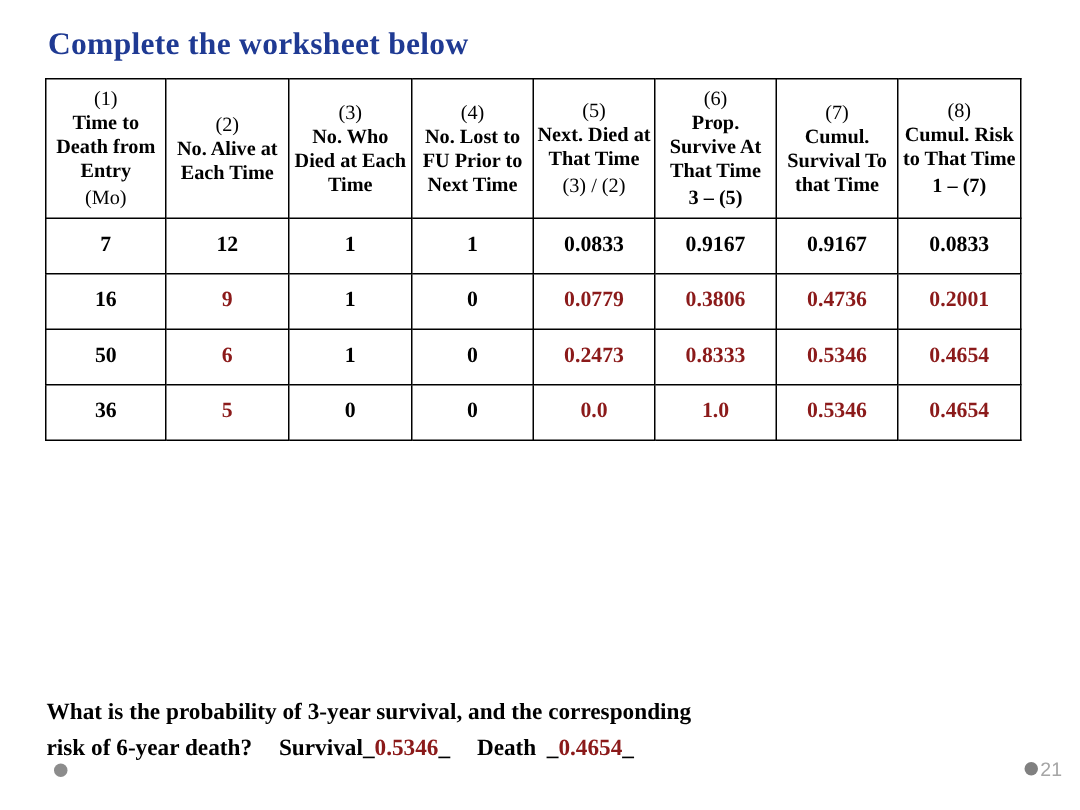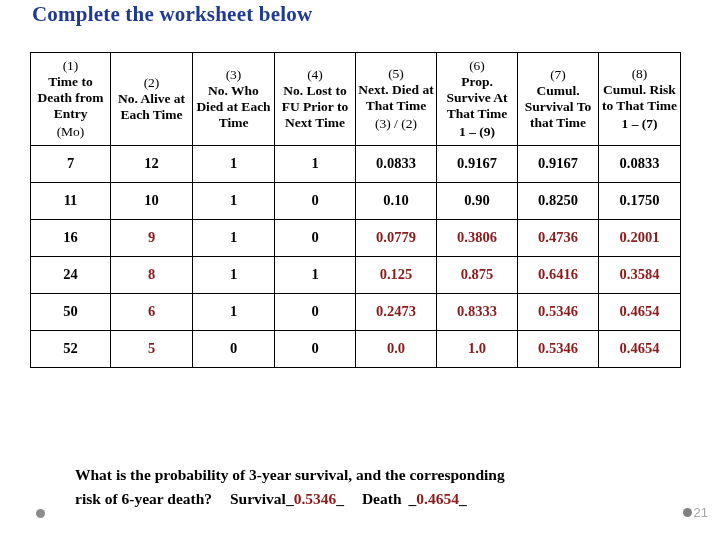--- a/index.html
+++ b/index.html
@@ -19,21 +19,21 @@
   #slide {
     position: absolute;
     inset: 0;
     background: #ffffff;
   }
 
   
   .slide-title {
     position: absolute;
     left: 32px;
-    top: 2px;
+    top: 17px;
     font-size: 21px;
     font-weight: bold;
     color: #1F3A93;
     letter-spacing: 0.2px;
     white-space: nowrap;
   }
 
   
   .wk-table {
     position: absolute;
@@ -98,21 +98,20 @@
   
   .question {
     position: absolute;
     left: 31px;
     top: 463px;
     width: 620px;
     font-size: 15.5px;
     font-weight: bold;
     line-height: 24px;
     color: #000000;
-    margin-left: 44px;
   }
   .answer {
     color: #8B1A1A;
     font-weight: bold;
   }
   .gap { display: inline-block; width: 7px; }
 
   
   .bullet-left {
     position: absolute;
@@ -184,21 +183,21 @@
           <span class="colformula"></span>
         </th>
         <th>
           <span class="colnum">(5)</span>
           <span class="colname">Next. Died at That Time</span>
           <span class="colformula">(3) / (2)</span>
         </th>
         <th>
           <span class="colnum">(6)</span>
           <span class="colname">Prop. Survive At That Time</span>
-          <span class="colformula bold">1 – (9)</span>
+          <span class="colformula bold">3 – (5)</span>
         </th>
         <th>
           <span class="colnum">(7)</span>
           <span class="colname">Cumul. Survival To that Time</span>
           <span class="colformula"></span>
         </th>
         <th>
           <span class="colnum">(8)</span>
           <span class="colname">Cumul. Risk to That Time</span>
           <span class="colformula bold">1 – (7)</span>
@@ -210,61 +209,41 @@
           <td class="val-black">7</td>
           <td class="val-black">12</td>
           <td class="val-black">1</td>
           <td class="val-black">1</td>
           <td class="val-black">0.0833</td>
           <td class="val-black">0.9167</td>
           <td class="val-black">0.9167</td>
           <td class="val-black">0.0833</td>
         </tr>
         <tr>
-          <td class="val-black">11</td>
-          <td class="val-black">10</td>
-          <td class="val-black">1</td>
-          <td class="val-black">0</td>
-          <td class="val-black">0.10</td>
-          <td class="val-black">0.90</td>
-          <td class="val-black">0.8250</td>
-          <td class="val-black">0.1750</td>
-        </tr>
-        <tr>
           <td class="val-black">16</td>
           <td class="val-red">9</td>
           <td class="val-black">1</td>
           <td class="val-black">0</td>
           <td class="val-red">0.0779</td>
           <td class="val-red">0.3806</td>
           <td class="val-red">0.4736</td>
           <td class="val-red">0.2001</td>
         </tr>
         <tr>
-          <td class="val-black">24</td>
-          <td class="val-red">8</td>
-          <td class="val-black">1</td>
-          <td class="val-black">1</td>
-          <td class="val-red">0.125</td>
-          <td class="val-red">0.875</td>
-          <td class="val-red">0.6416</td>
-          <td class="val-red">0.3584</td>
-        </tr>
-        <tr>
           <td class="val-black">50</td>
           <td class="val-red">6</td>
           <td class="val-black">1</td>
           <td class="val-black">0</td>
           <td class="val-red">0.2473</td>
           <td class="val-red">0.8333</td>
           <td class="val-red">0.5346</td>
           <td class="val-red">0.4654</td>
         </tr>
         <tr>
-          <td class="val-black">52</td>
+          <td class="val-black">36</td>
           <td class="val-red">5</td>
           <td class="val-black">0</td>
           <td class="val-black">0</td>
           <td class="val-red">0.0</td>
           <td class="val-red">1.0</td>
           <td class="val-red">0.5346</td>
           <td class="val-red">0.4654</td>
         </tr>
       </tbody>
   </table>

